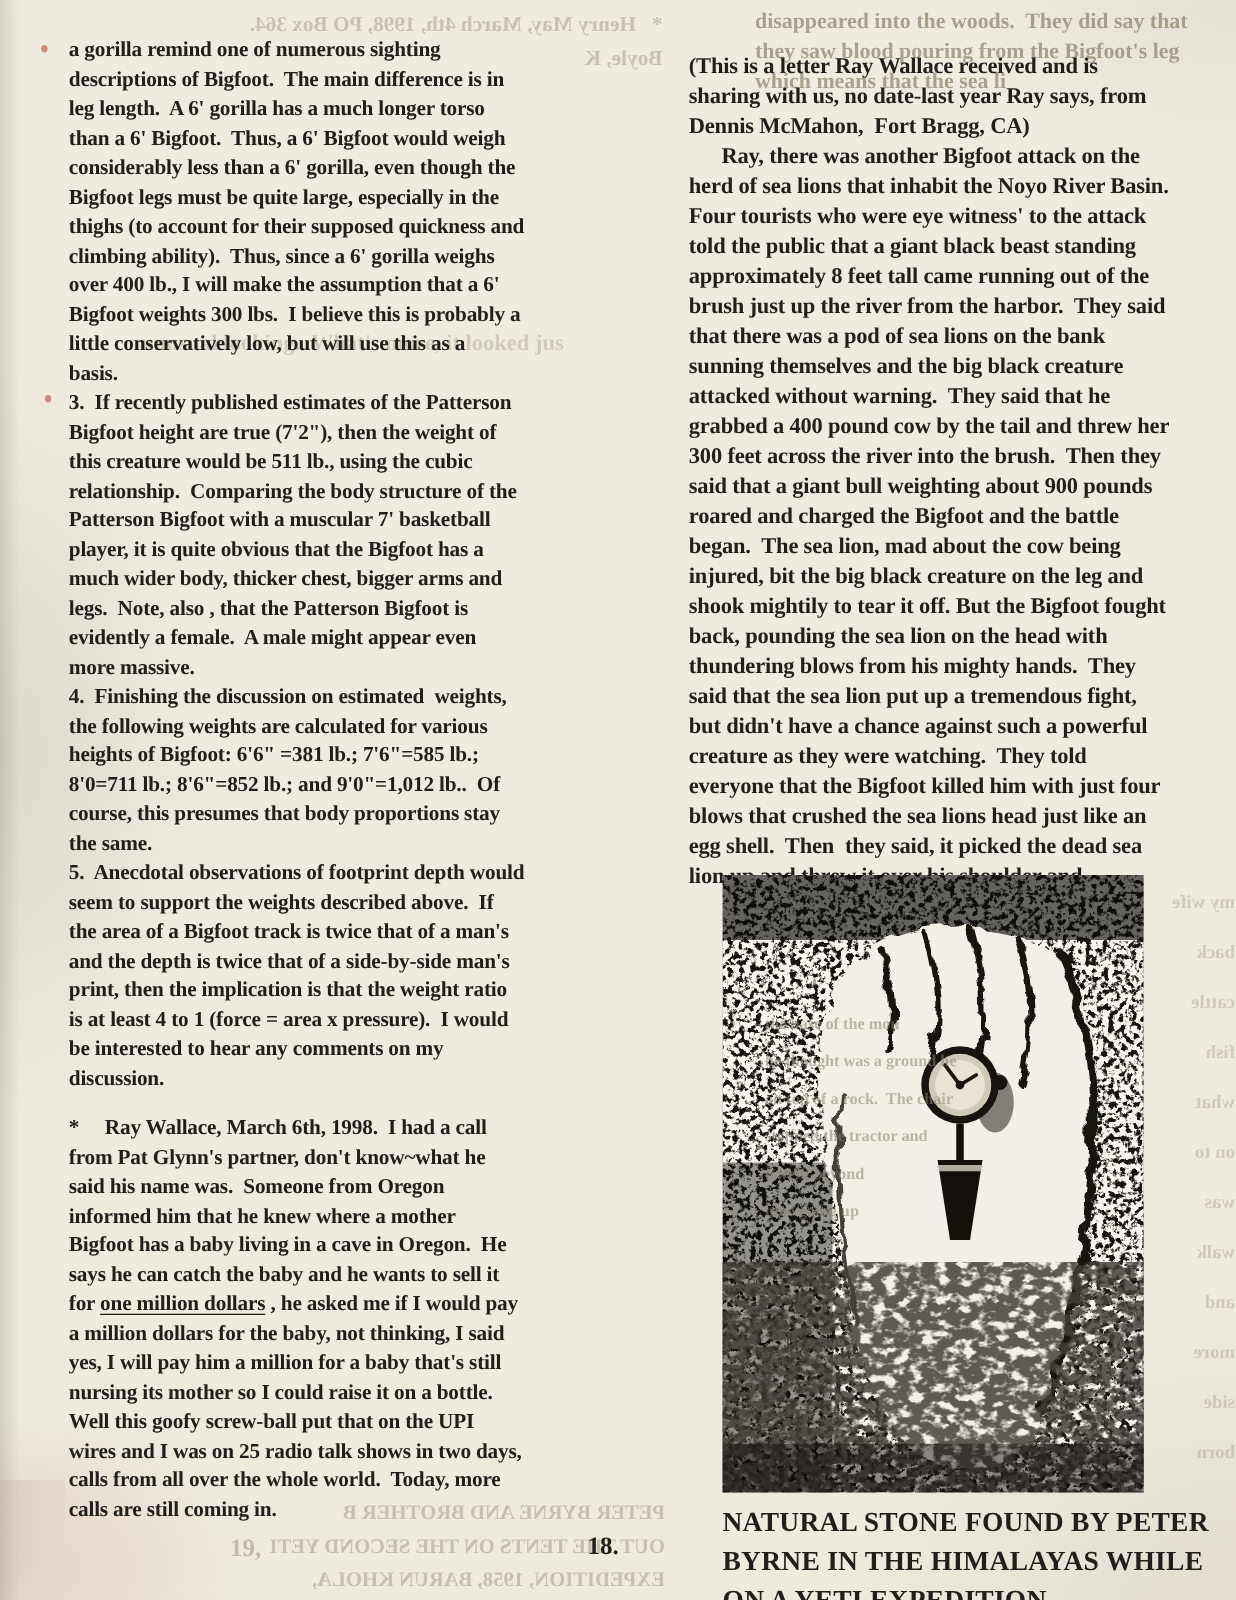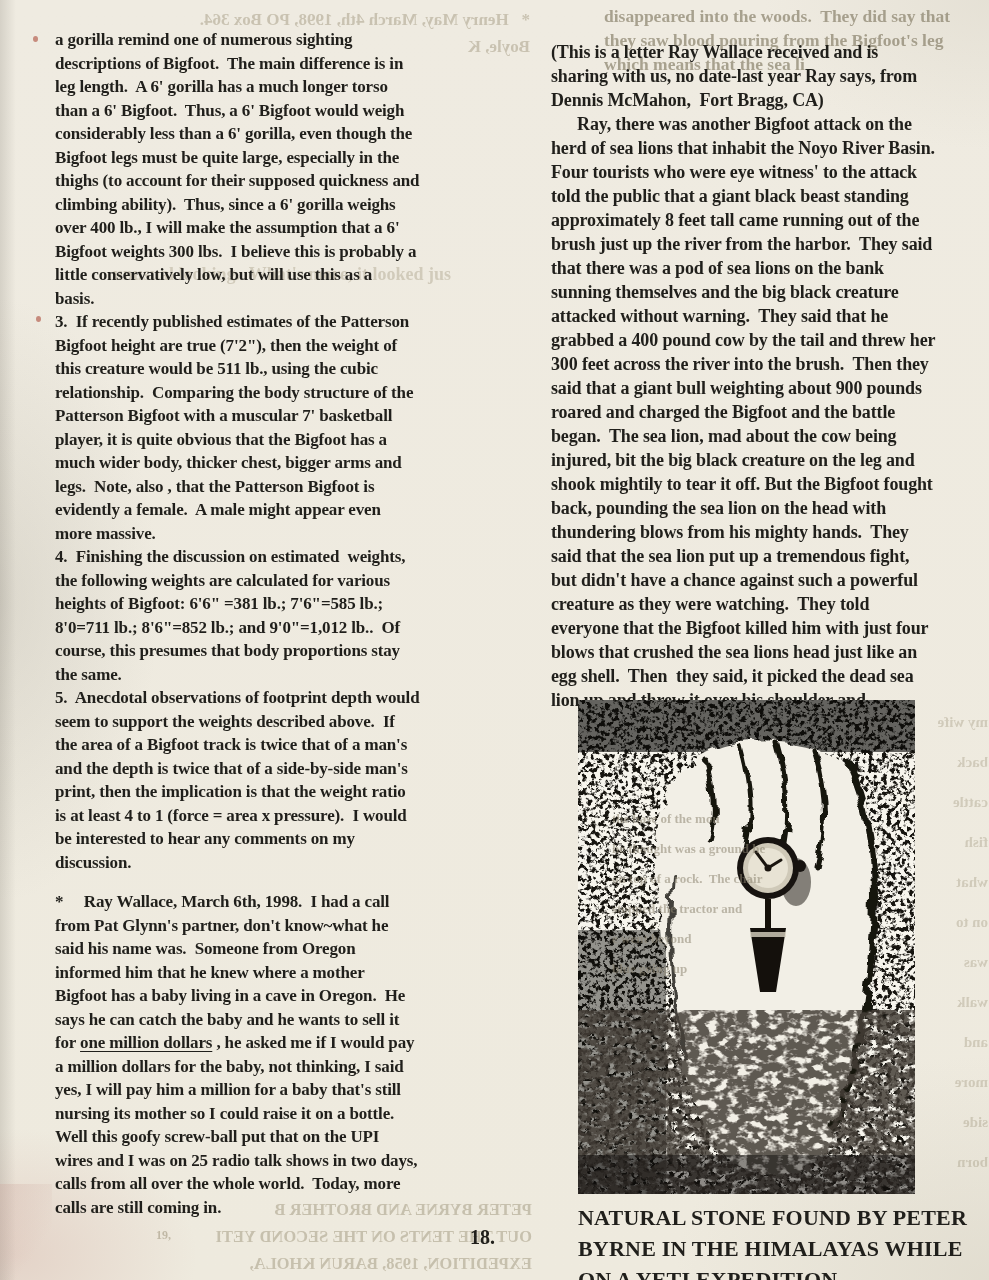--- a/index.html
+++ b/index.html
@@ -29,21 +29,21 @@
   .caption{position:absolute;left:578px;top:1202px;width:412px;
     font-size:22px;line-height:31px;letter-spacing:.2px;}
   .pagenum{position:absolute;left:470px;top:1226px;font-size:20px;}
   
   .ghost{position:absolute;color:#8d8266;pointer-events:none;}
   .mirror{transform:scaleX(-1);}
   .ghost-tl{left:158px;top:6px;width:372px;font-size:17px;line-height:27px;opacity:.38;}
   .ghost-tr{left:604px;top:4px;width:384px;font-size:17.5px;line-height:24px;opacity:.55;color:#6e654c;}
   .ghost-ml{left:113px;top:262px;width:410px;font-size:18px;line-height:24px;opacity:.30;z-index:0;}
   .ghost-bl{left:196px;top:1196px;width:336px;font-size:16.5px;line-height:27px;opacity:.40;}
-  .ghost-bl-num{left:156px;top:1228px;font-size:12px;opacity:.45;}
+  .ghost-bl-num{left:184px;top:1228px;font-size:20px;opacity:.45;}
   .ghost-rm{left:916px;top:702px;width:72px;font-size:15px;line-height:40px;opacity:.30;}
   .col-left,.col-right,.caption,.pagenum{z-index:2;}
   
   .photo{position:absolute;left:578px;top:700px;width:337px;height:494px;margin:0;z-index:2;}
   .photo svg{display:block;}
   .photo-ghost{position:absolute;left:34px;top:104px;width:270px;
     font-size:13px;line-height:30px;color:#8d8571;opacity:.55;z-index:3;}
   .speck{position:absolute;width:5px;height:6px;border-radius:50%;
     background:rgba(176,88,70,.65);z-index:3;}
   u{text-decoration:underline;text-underline-offset:3px;}

